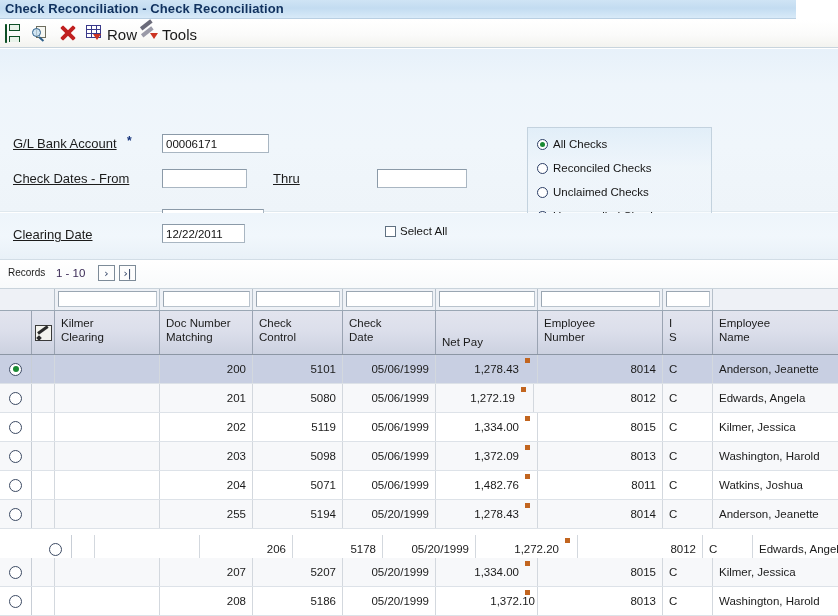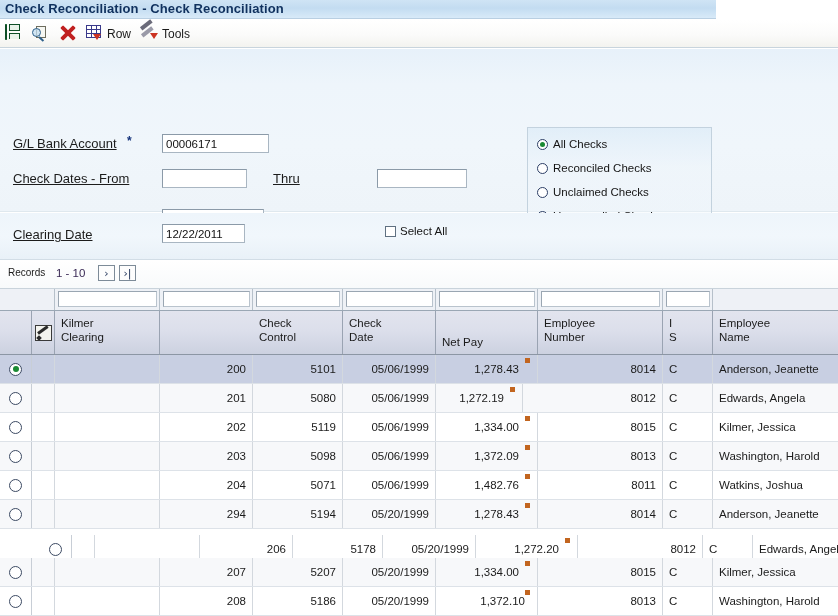--- a/index.html
+++ b/index.html
@@ -12,40 +12,40 @@
   }
   #app {
     position: relative;
     width: 838px; height: 616px;
     overflow: hidden;
     background: #ffffff;
   }
 
   
   .titlebar {
-    position: absolute; left: 0; top: 0; width: 716px; height: 19px;
+    position: absolute; left: 0; top: 0; width: 796px; height: 19px;
     background: linear-gradient(to bottom, #cfe4f5 0%, #c3dcf1 45%, #d8eaf8 100%);
     border-bottom: 1px solid #b9cfe2;
   }
   .titlebar .title {
     position: absolute; left: 5px; top: 1px;
     font-size: 13px; font-weight: bold; color: #10315e;
     letter-spacing: 0.1px; white-space: nowrap;
   }
 
   
   .toolbar {
     position: absolute; left: 0; top: 20px; width: 838px; height: 28px;
     background: linear-gradient(to bottom, #ffffff 0%, #fbfbfa 55%, #f3f3ef 100%);
     border-bottom: 1px solid #c8d4dd;
   }
   .tb-item {
     position: absolute; top: 3px; height: 22px;
     display: flex; align-items: center; gap: 3px;
-    font-size: 12px; color: #1a1a1a;
+    font-size: 15px; color: #1a1a1a;
   }
   .tb-ico { width: 18px; height: 18px; position: relative; display: inline-block; }
   .tb-label { line-height: 1; }
 
   
   .ico-save {
     width: 15px; height: 14px; background: #1f7a3d;
     border: 1px solid #0e4f26; border-radius: 1px;
     position: relative; margin-top: 2px;
   }
@@ -409,20 +409,22 @@
     <div class="headrow">
       <div class="hcell" style="left:0px; width:32px;"></div>
       <div class="pencil-cell">
         <span class="ico-pencil">
           <span class="shaft"></span>
             <span class="tipd"></span>
         </span>
       </div>
       <div class="hcell" style="left:55px; width:105px;">Kilmer
 Clearing</div>
+      <div class="hcell" style="left:160px; width:93px;">Doc Number
+Matching</div>
       <div class="hcell" style="left:253px; width:90px;">Check
 Control</div>
       <div class="hcell" style="left:343px; width:93px;">Check
 Date</div>
       <div class="hcell bottom" style="left:436px; width:102px;">Net Pay</div>
       <div class="hcell" style="left:538px; width:125px;">Employee
 Number</div>
       <div class="hcell" style="left:663px; width:50px;">I
 S</div>
       <div class="hcell" style="left:713px; width:125px; border-right:none;">Employee
@@ -446,21 +448,21 @@
         </div>
         <div class="row odd" style="top: 29px;">
           <div class="cell row-sel-col" style="left: 0px; width: 32px;">
             <span class="rowradio"></span>
           </div>
           <div class="cell " style="left: 32px; width: 23px;"></div>
           <div class="cell " style="left: 55px; width: 105px;"></div>
           <div class="cell num" style="left: 160px; width: 93px;">201</div>
           <div class="cell num" style="left: 253px; width: 90px;">5080</div>
           <div class="cell num" style="left: 343px; width: 93px;">05/06/1999</div>
-          <div class="cell num" style="left: 421px; width: 102px; padding-right: 18px; position: absolute;">1,272.19<span class="notemark" style="right: 7px;"></span></div>
+          <div class="cell num" style="left: 432px; width: 102px; padding-right: 18px; position: absolute;">1,272.19<span class="notemark" style="right: 7px;"></span></div>
           <div class="cell num" style="left: 538px; width: 125px;">8012</div>
           <div class="cell " style="left: 663px; width: 50px;">C</div>
           <div class="cell " style="left: 713px; width: 125px; border-right: none;">Edwards, Angela</div>
         </div>
         <div class="row even" style="top: 58px; text-align: center;">
           <div class="cell row-sel-col" style="left: 0px; width: 32px;">
             <span class="rowradio"></span>
           </div>
           <div class="cell " style="left: 32px; width: 23px;"></div>
           <div class="cell " style="left: 55px; width: 105px;"></div>
@@ -499,21 +501,21 @@
           <div class="cell num" style="left: 538px; width: 125px;">8011</div>
           <div class="cell " style="left: 663px; width: 50px;">C</div>
           <div class="cell " style="left: 713px; width: 125px; border-right: none;">Watkins, Joshua</div>
         </div>
         <div class="row odd" style="top: 145px;">
           <div class="cell row-sel-col" style="left: 0px; width: 32px;">
             <span class="rowradio"></span>
           </div>
           <div class="cell " style="left: 32px; width: 23px;"></div>
           <div class="cell " style="left: 55px; width: 105px;"></div>
-          <div class="cell num" style="left: 160px; width: 93px;">294</div>
+          <div class="cell num" style="left: 160px; width: 93px;">255</div>
           <div class="cell num" style="left: 253px; width: 90px;">5194</div>
           <div class="cell num" style="left: 343px; width: 93px;">05/20/1999</div>
           <div class="cell num" style="left: 436px; width: 102px; padding-right: 18px; position: absolute;">1,278.43<span class="notemark" style="right: 7px;"></span></div>
           <div class="cell num" style="left: 538px; width: 125px;">8014</div>
           <div class="cell " style="left: 663px; width: 50px;">C</div>
           <div class="cell " style="left: 713px; width: 125px; border-right: none;">Anderson, Jeanette</div>
         </div>
         <div class="row even" style="top: 180px; margin-left: 40px;">
           <div class="cell row-sel-col" style="left: 0px; width: 32px;">
             <span class="rowradio"></span>
@@ -544,20 +546,20 @@
         </div>
         <div class="row even" style="top: 232px;">
           <div class="cell row-sel-col" style="left: 0px; width: 32px;">
             <span class="rowradio"></span>
           </div>
           <div class="cell " style="left: 32px; width: 23px;"></div>
           <div class="cell " style="left: 55px; width: 105px;"></div>
           <div class="cell num" style="left: 160px; width: 93px;">208</div>
           <div class="cell num" style="left: 253px; width: 90px;">5186</div>
           <div class="cell num" style="left: 343px; width: 93px;">05/20/1999</div>
-          <div class="cell num" style="left: 436px; width: 102px; padding-right: 12px; position: absolute;">1,372.10<span class="notemark" style="right: 7px;"></span></div>
+          <div class="cell num" style="left: 436px; width: 102px; padding-right: 2px; position: absolute;">1,372.10<span class="notemark" style="right: 7px;"></span></div>
           <div class="cell num" style="left: 538px; width: 125px;">8013</div>
           <div class="cell " style="left: 663px; width: 50px;">C</div>
           <div class="cell " style="left: 713px; width: 125px; border-right: none;">Washington, Harold</div>
         </div>
       </div>
   </div>
 </div>
 
 </body></html>

